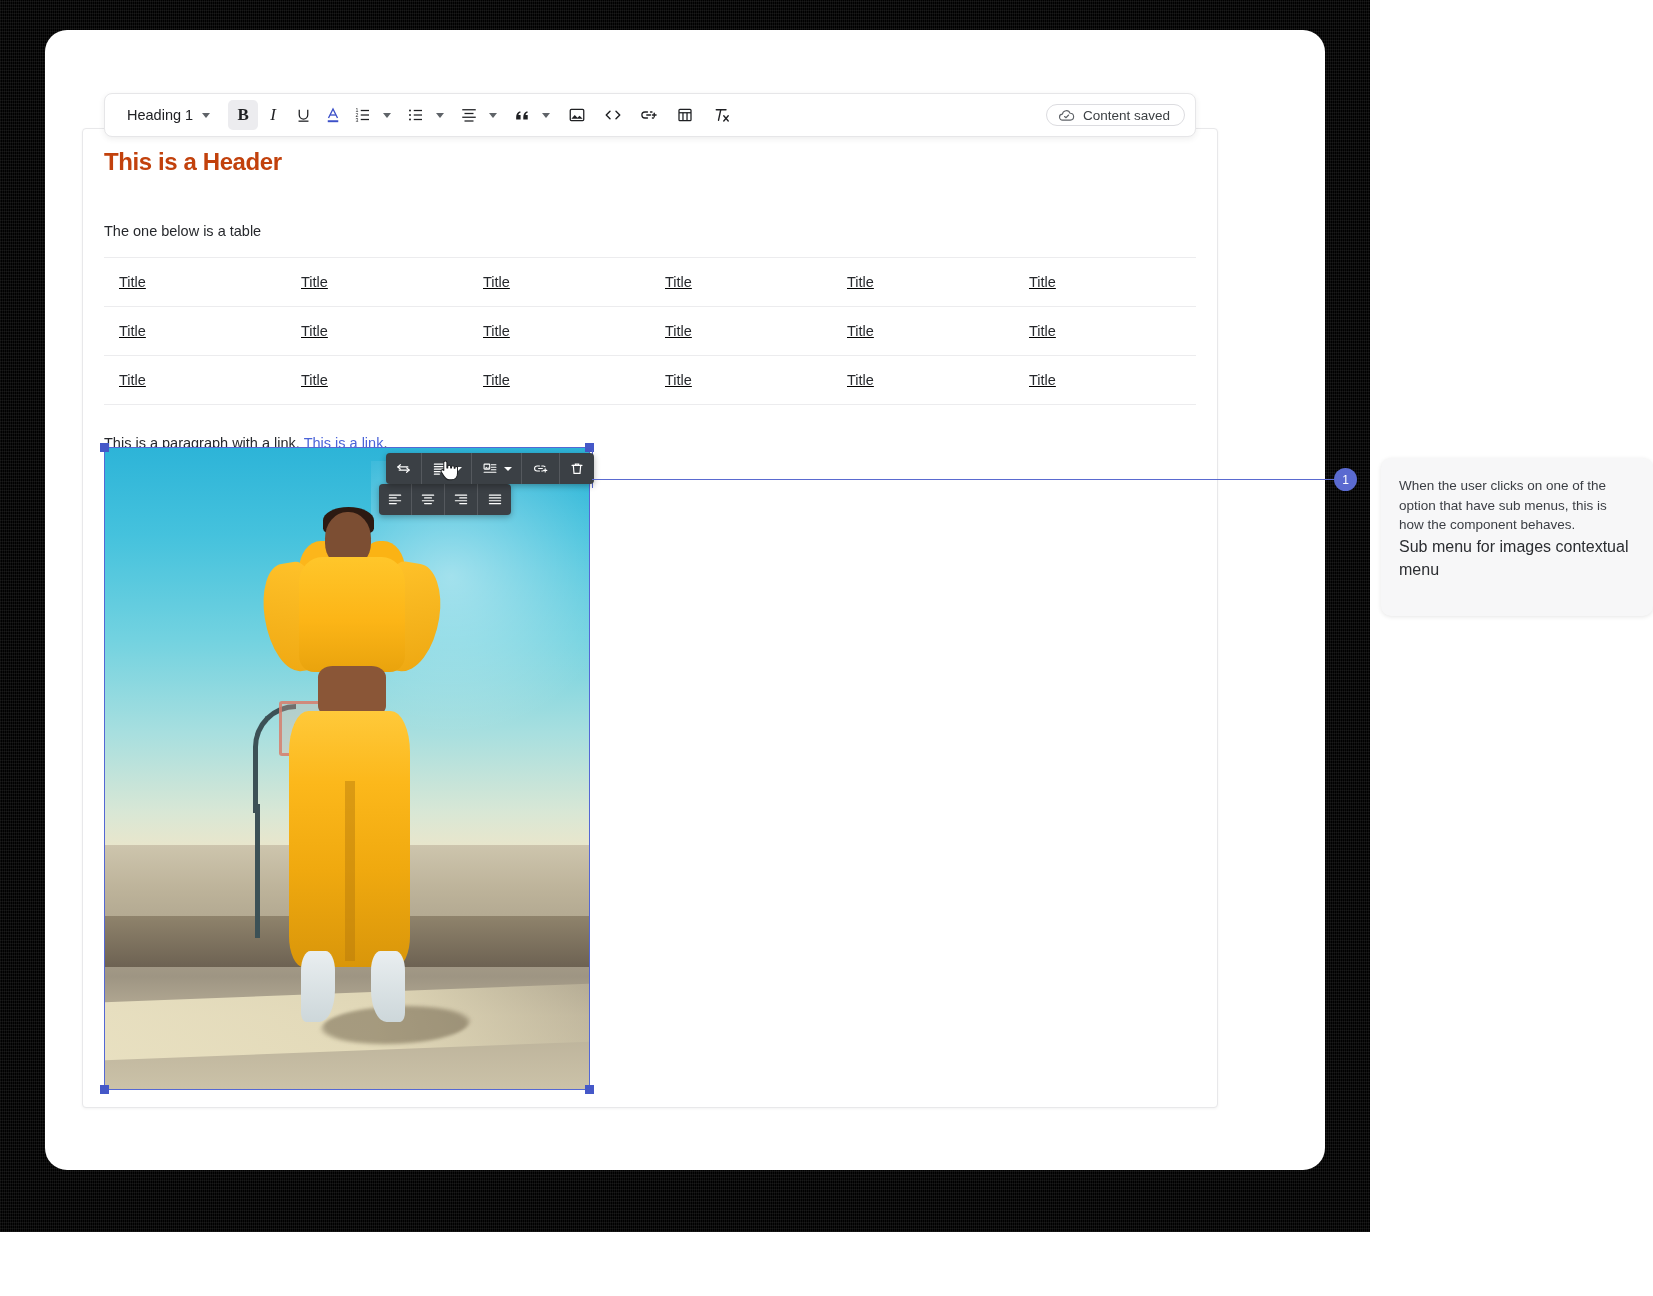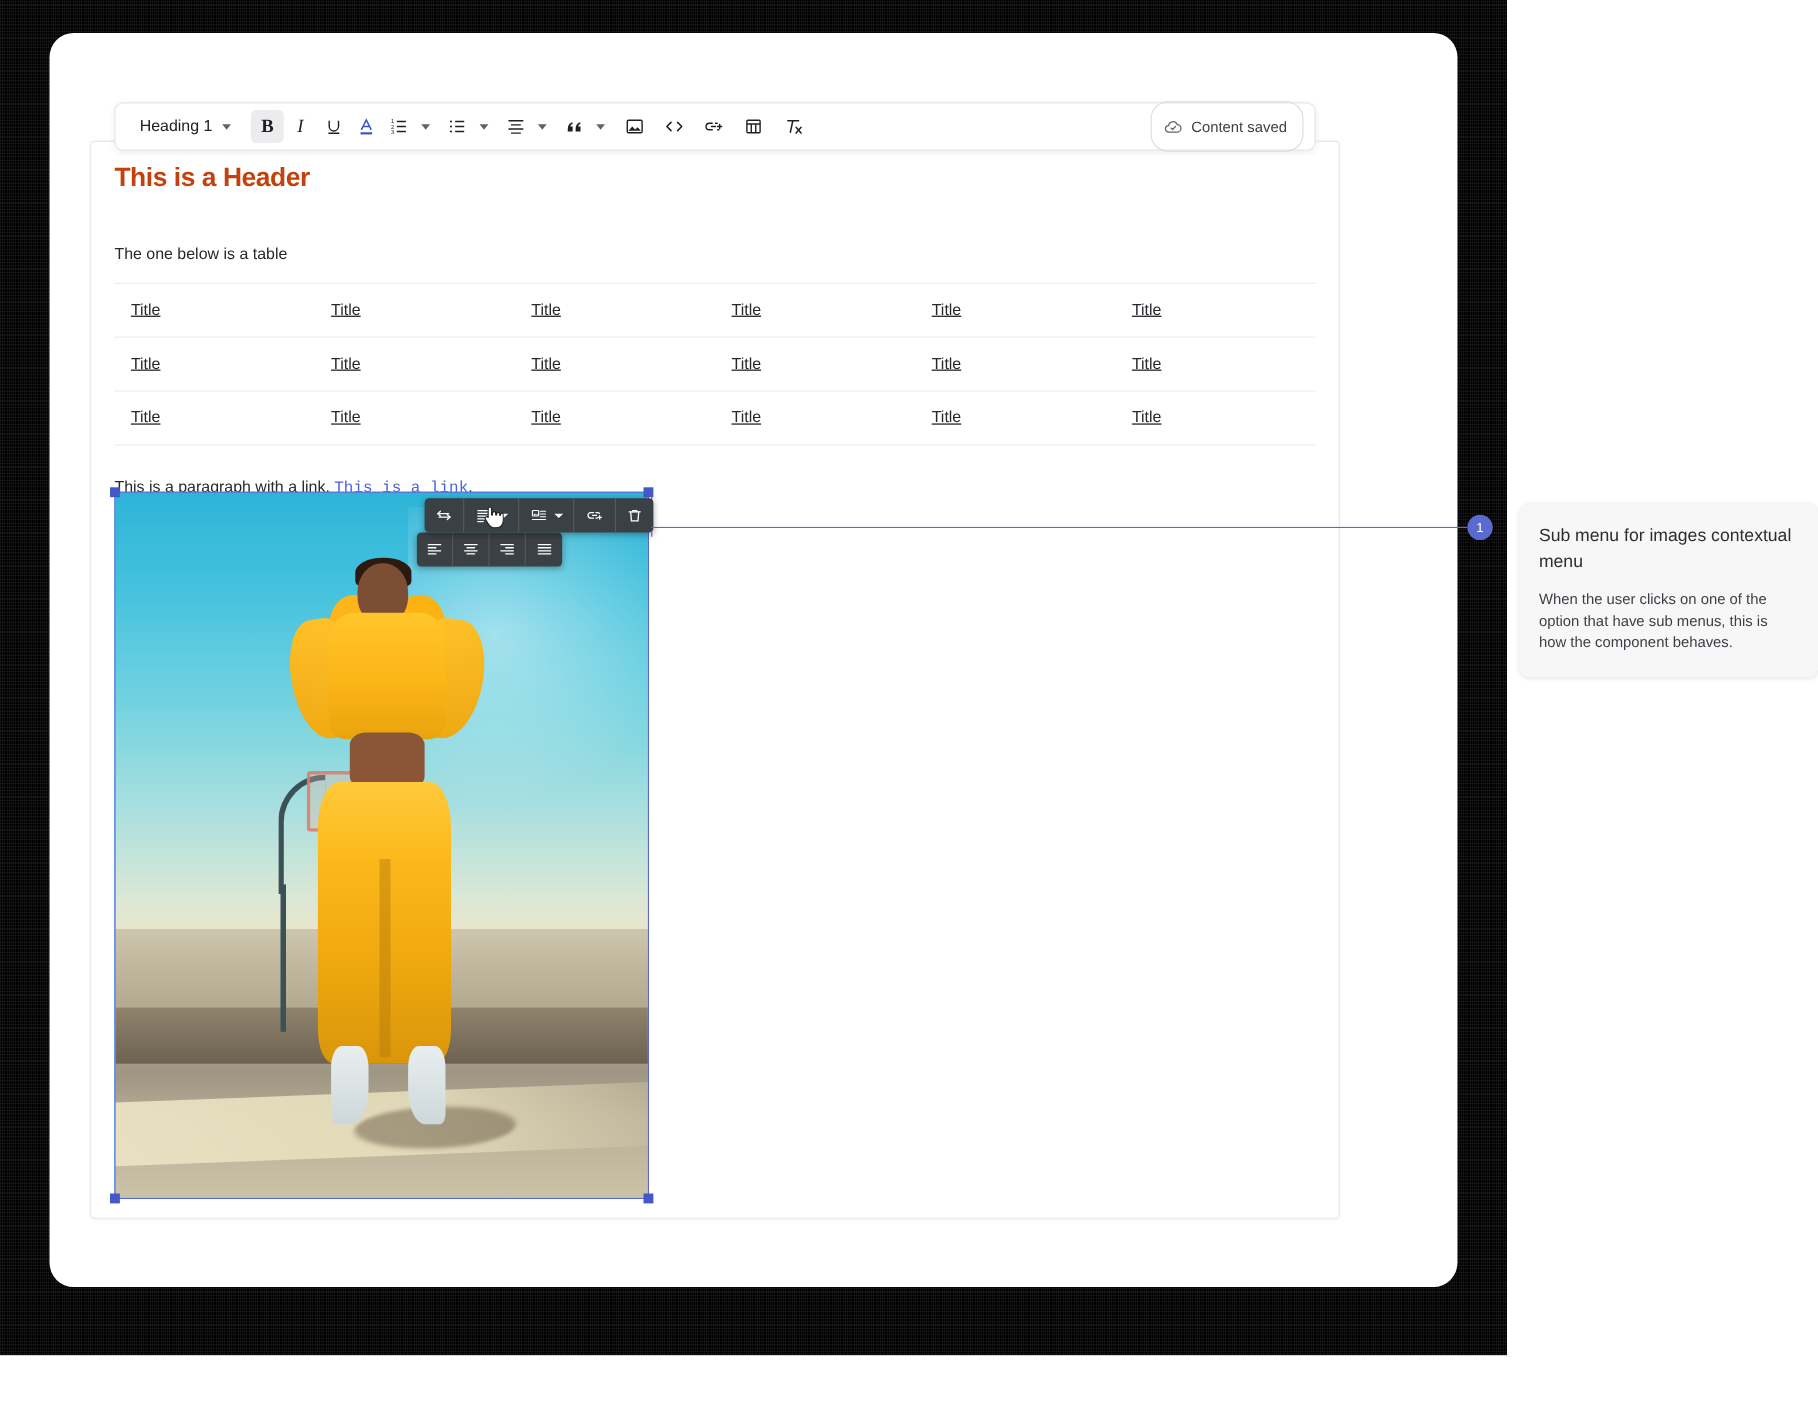--- a/index.html
+++ b/index.html
@@ -82,21 +82,21 @@
   .caret {
     width: 0; height: 0;
     border-left: 4.5px solid transparent;
     border-right: 4.5px solid transparent;
     border-top: 5px solid #5f6368;
   }
   .tb-split { display: flex; align-items: center; gap: 5px; padding-right: 2px; }
   .saved-badge {
     margin-left: auto;
     display: flex; align-items: center; gap: 8px;
-    height: 46px; padding: 0 14px 0 11px;
+    height: 22px; padding: 0 14px 0 11px;
     border: 1px solid #dcdce0;
     border-radius: 16px;
     font-size: 13.5px; color: #3c4043;
     cursor: pointer;
   }
 
   
   #doc-body {
     position: absolute;
     left: 104px; top: 140px;
@@ -128,21 +128,21 @@
   #doc-table td {
     font-size: 14.5px;
     color: #26282c;
     padding: 16px 0 16px 15px;
     border-top: 1px solid #ececee;
     border-bottom: 1px solid #ececee;
   }
   #doc-table tr:first-child td { border-top: 1px solid #ececee; }
 
   #link-para { margin-top: 27px; }
-  #link-para a { color: #4a63d8; text-decoration: none; font-family: Liberation Mono, monospace; }
+  #link-para a { color: #4a63d8; text-decoration: none; }
 
   
   #image-block {
     position: absolute;
     left: 104px; top: 447px;
     width: 486px; height: 643px;
   }
   #image-frame {
     position: absolute;
     inset: 0;
@@ -675,15 +675,15 @@
         <line x1="3" y1="9.5" x2="21" y2="9.5"></line>
       <line x1="3" y1="14" x2="21" y2="14"></line>
         <line x1="3" y1="18.5" x2="21" y2="18.5"></line>
     </svg>
   </div>
 </div>
 
 <div id="anno-line"></div>
 <div id="anno-badge">1</div>
 <div id="anno-card">
+  <p id="anno-desc">When the user clicks on one of the option that have sub menus, this is how the component behaves.</p>
   <p id="anno-title">Sub menu for images contextual menu</p>
-  <p id="anno-desc">When the user clicks on one of the option that have sub menus, this is how the component behaves.</p>
 </div>
 
 </body></html>

